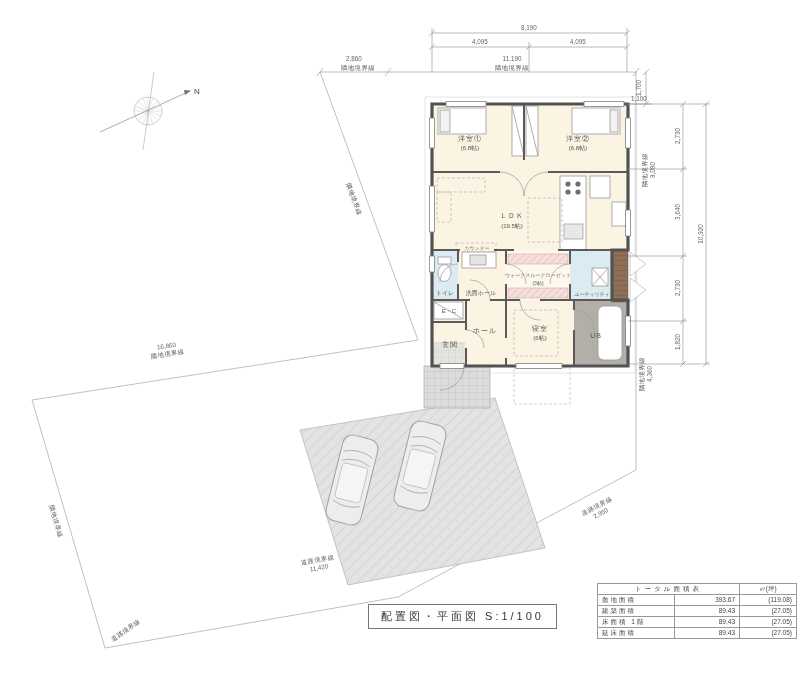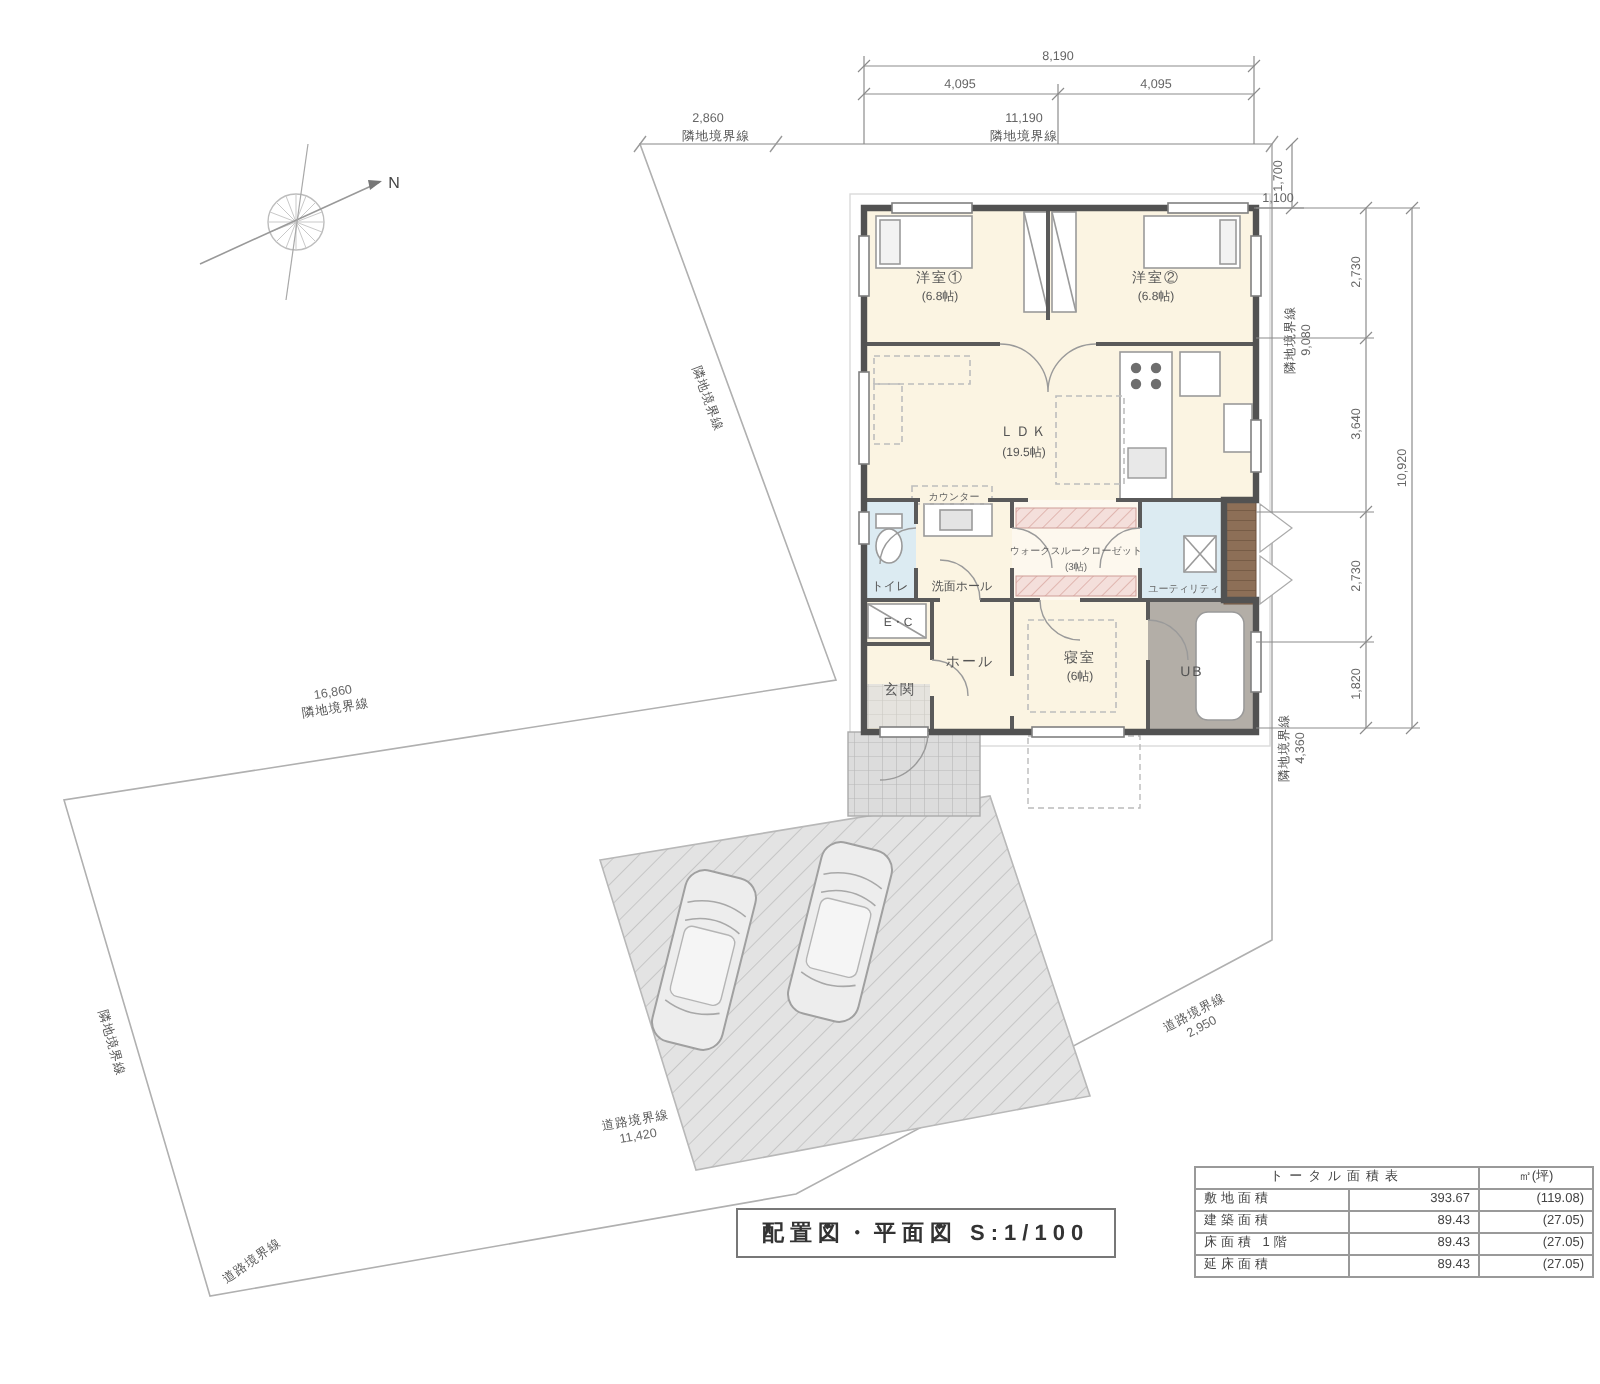--- a/index.html
+++ b/index.html
@@ -6,21 +6,21 @@
   #canvas{position:relative;width:800px;height:692px;background:#ffffff;overflow:hidden;
           font-family:"Liberation Sans",sans-serif;}
   svg text{font-family:"Liberation Sans",sans-serif;}
   .dim{font-size:6.3px;fill:#666;text-anchor:middle;}
   .bnd{font-size:6.3px;fill:#555;text-anchor:middle;letter-spacing:.5px;}
   .room{font-size:7px;fill:#555;text-anchor:middle;letter-spacing:1px;}
   .room-s{font-size:6px;fill:#555;text-anchor:middle;}
   .room-xs{font-size:5px;fill:#666;text-anchor:middle;}
   .north{font-size:8px;fill:#444;text-anchor:middle;}
   .title-box{position:absolute;left:368px;top:604px;border:1px solid #777;background:#fff;
-             padding:4px 12px;font-size:11px;color:#333;letter-spacing:3px;white-space:nowrap;font-weight:bold;}
+             padding:4px 12px;font-size:11px;color:#333;letter-spacing:3px;white-space:nowrap;}
   .area-table{position:absolute;left:597px;top:583px;width:200px;}
   .area-table table{width:100%;border-collapse:collapse;background:#fff;}
   .area-table td{border:0.5px solid #999;font-size:6.5px;color:#444;padding:1px 4px;height:8px;line-height:8px;}
   .area-table td.t{text-align:center;letter-spacing:3px;}
   .area-table td.u{text-align:center;}
   .area-table td.l{letter-spacing:2px;width:78px;}
   .area-table td.n{text-align:right;width:62px;}
   .area-table td.n2{text-align:right;width:52px;}
 </style>
 </head>

